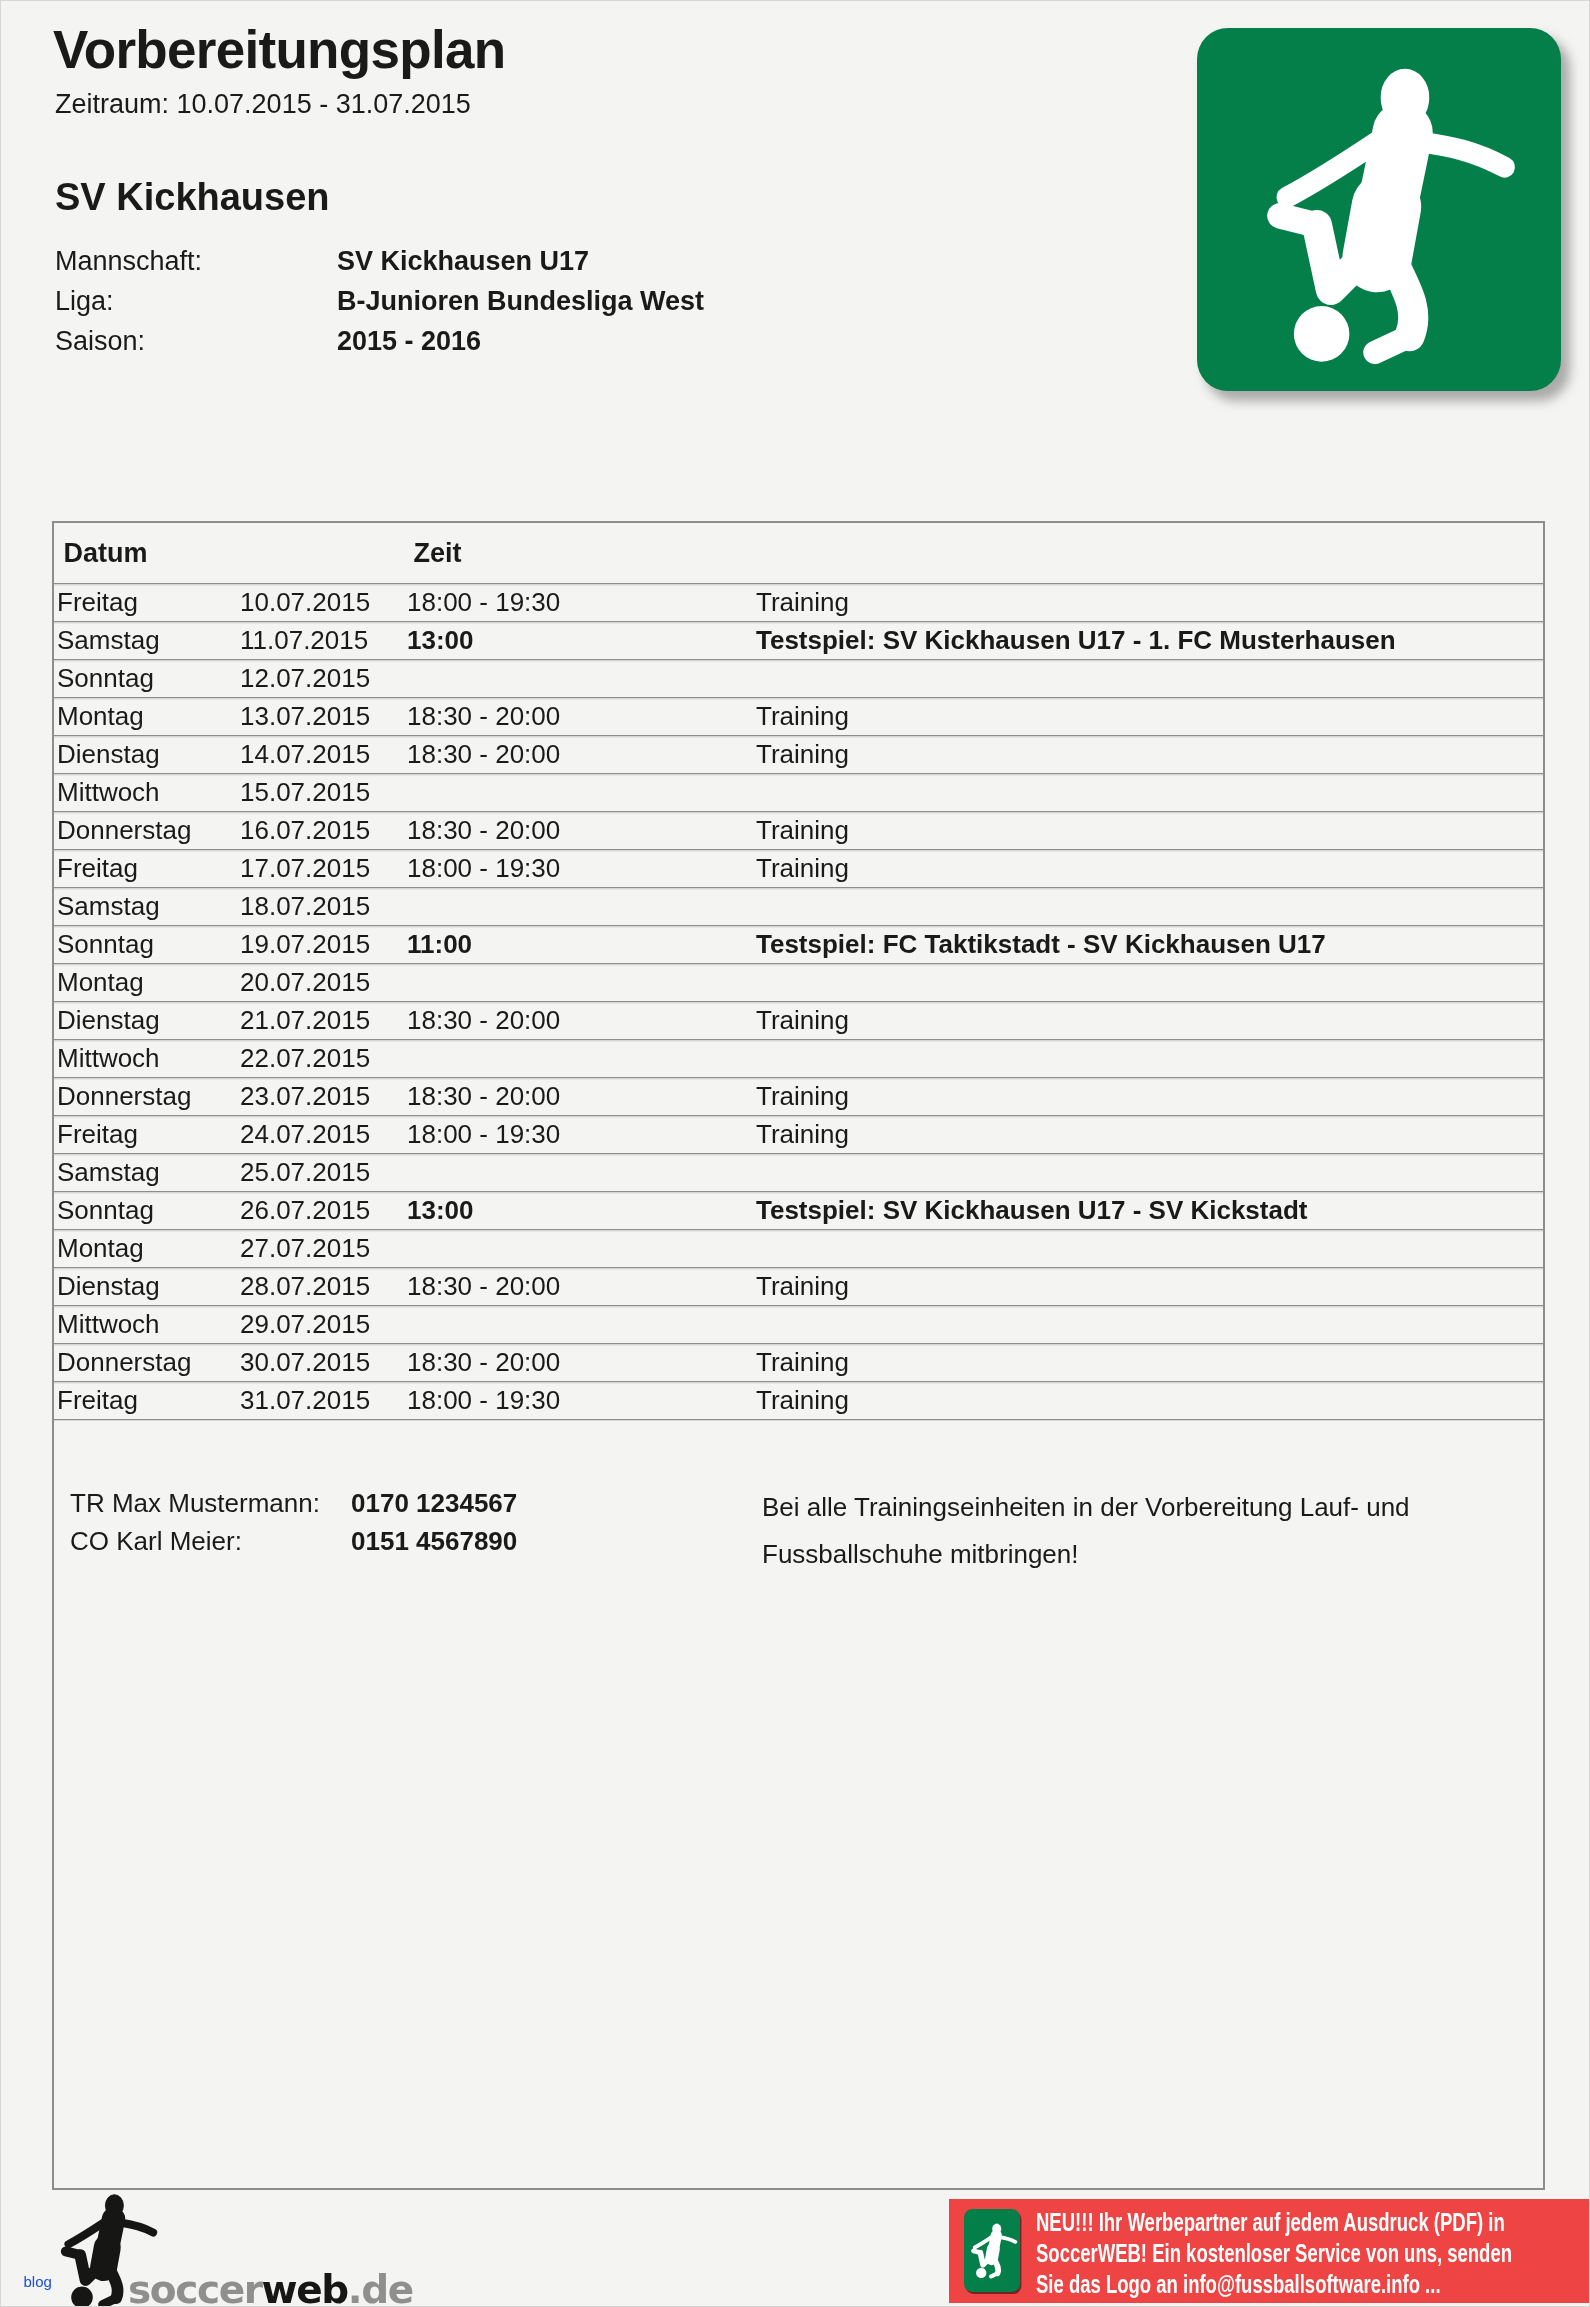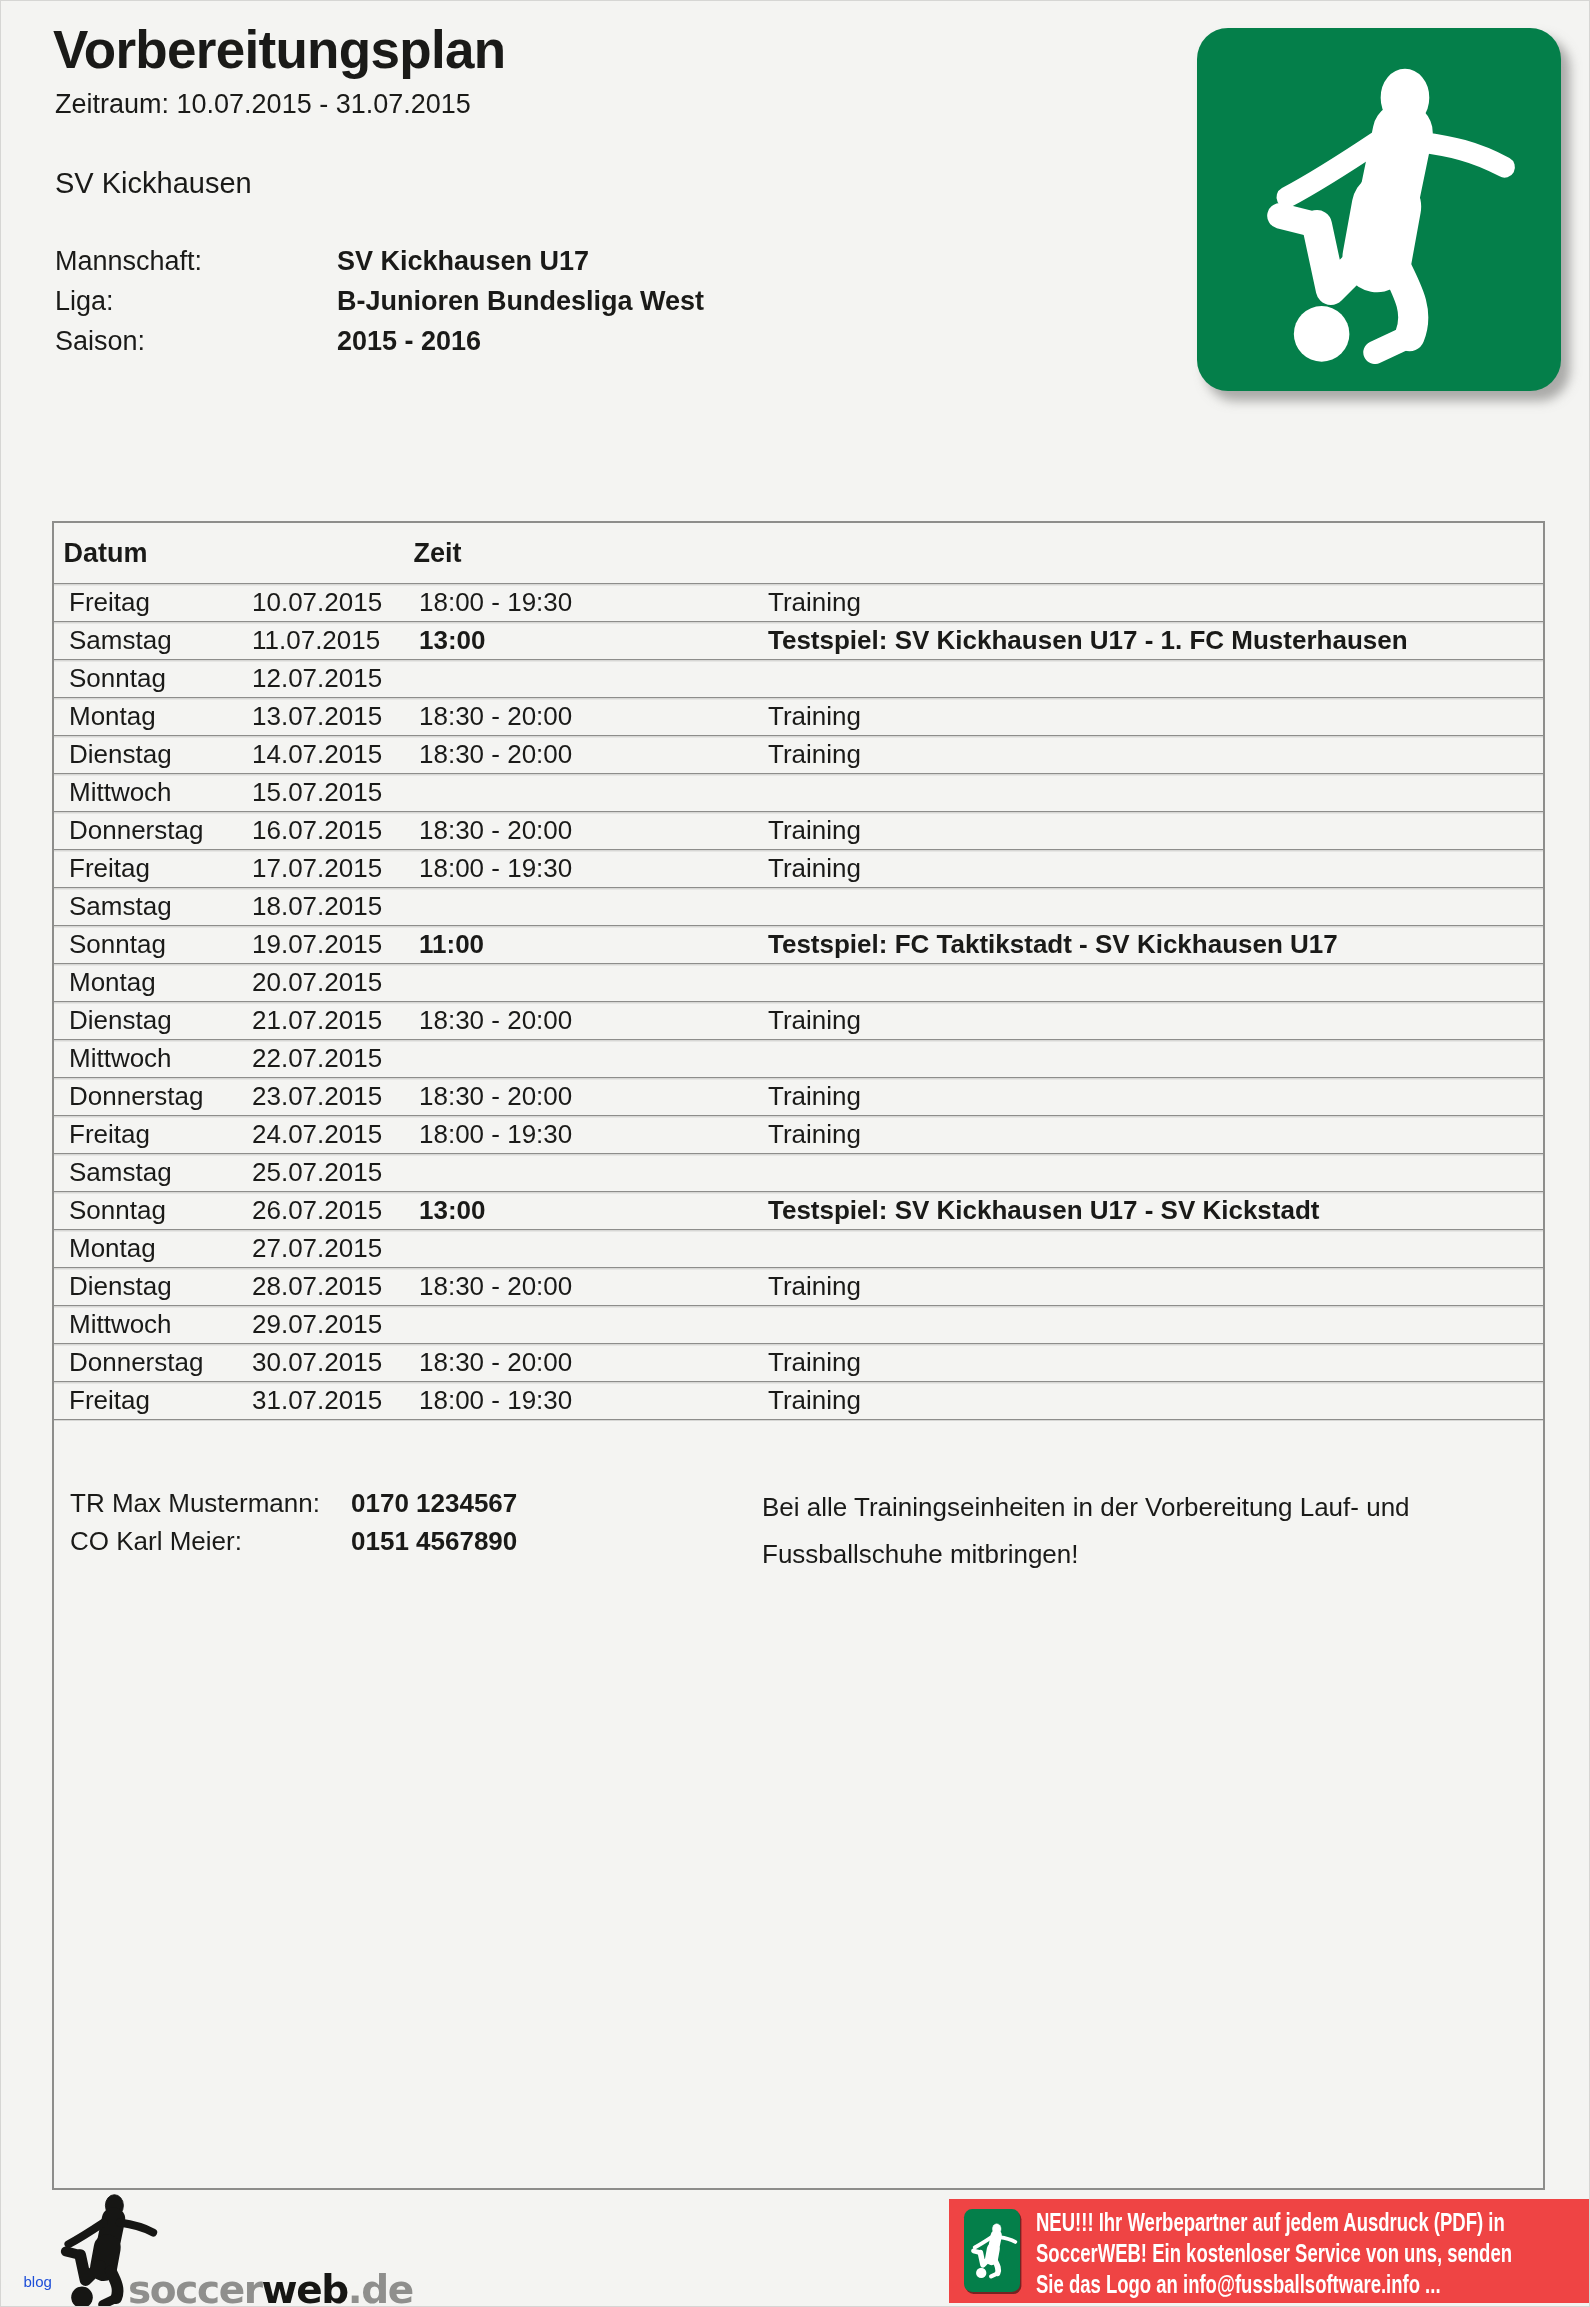--- a/index.html
+++ b/index.html
@@ -6,40 +6,40 @@
   .page{
     position:relative; width:1590px; height:2307px;
     background:#f4f4f2; overflow:hidden;
     border:1.4px solid #d6d6d4; box-sizing:border-box;
     font-family:"Liberation Sans", sans-serif;
     color:#1a1a18;
   }
   
   .title{position:absolute; left:52px; top:17.7px; font-size:53px; font-weight:bold; letter-spacing:-0.7px;}
   .subtitle{position:absolute; left:54px; top:88px; font-size:27px;}
-  .club{position:absolute; left:54px; top:166px; font-size:29px; font-weight:normal;}
+  .club{position:absolute; left:54px; top:175px; font-size:38px; font-weight:bold;}
   .info{position:absolute; left:54px; top:240px; font-size:27px;}
   .info-row{display:flex; height:40px; align-items:center;}
   .info-label{width:282px;}
   .info-value{font-weight:bold;}
   .badge{
     position:absolute; left:1196px; top:27px; width:364px; height:363px;
     border-radius:31px; background:#047f4a;
     box-shadow:8.2px 9.5px 11px rgba(110,110,108,.55);
     display:flex; align-items:center; justify-content:center;
   }
   .badge svg{width:301px; height:301px; margin-top:8.2px;}
   
   .tbox{
     position:absolute; left:51px; top:520px; width:1493px; height:1669px;
     border:2.7px solid #8d8d8b; box-sizing:border-box;
   }
   .t-head{height:60px; display:grid; grid-template-columns:183px 167px 349px auto; padding-left:9.5px; align-items:center; font-size:27px; font-weight:bold;border-radius:14px;}
   .t-row{border-top:1.4px solid #8d8d8b; box-shadow:inset 0 1.4px 0 #d7d7d5;}
-  .t-line{display:grid; grid-template-columns:183px 167px 349px auto; padding-left:15px; height:37px; line-height:37px; font-size:26px; white-space:nowrap;}
+  .t-line{display:grid; grid-template-columns:183px 167px 349px auto; padding-left:3px; height:37px; line-height:37px; font-size:26px; white-space:nowrap;}
   .t-bottom{border-top:1.4px solid #8d8d8b; height:1.4px; background:#d7d7d5;}
   .b{font-weight:bold;}
   
   .contacts{position:relative; margin-top:63px; padding-left:16px; font-size:26px;}
   .c-row{display:flex; height:38px; align-items:center;}
   .c-label{width:281px;}
   .c-phone{font-weight:bold;}
   .c-note{position:absolute; left:708px; top:0; width:721px; line-height:47px;}
   
   .watermark{position:absolute; left:22.5px; top:2272px; font-size:15px; color:#1d4ed8;}

